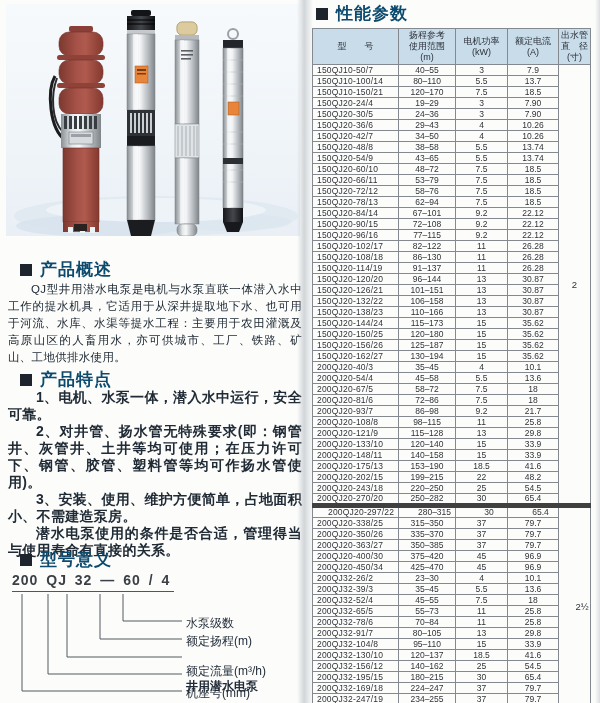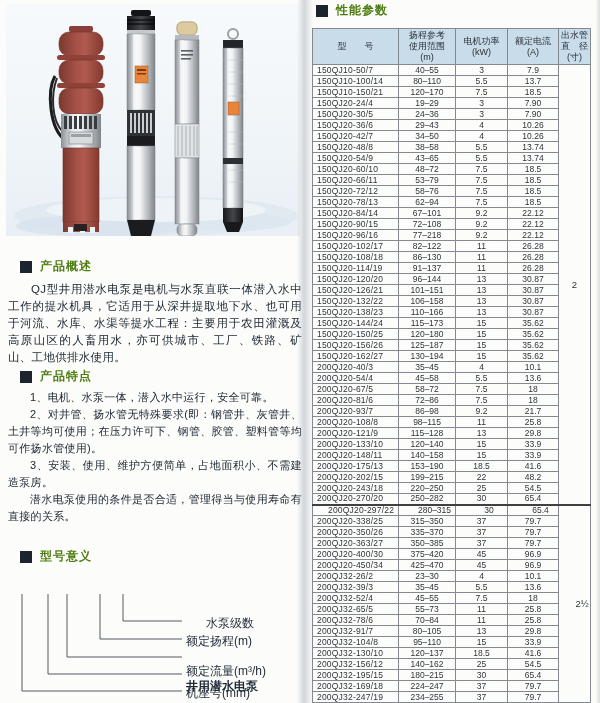--- a/index.html
+++ b/index.html
@@ -9,42 +9,42 @@
     background:linear-gradient(90deg, rgba(140,152,163,0.0) 0%, rgba(140,152,163,0.38) 45%, rgba(255,255,255,0) 100%); }
   .right-edge { position:absolute; right:0; top:0; width:5px; height:703px;
     background:linear-gradient(90deg, rgba(255,255,255,0), rgba(160,168,175,0.35)); }
 
   
   .left-col { position:absolute; left:0; top:0; width:308px; height:703px; }
   .photo { position:absolute; left:6px; top:4px; width:294px; height:232px;
     background:linear-gradient(180deg,#f7fafc 0%, #f0f5f9 55%, #e9eff5 100%); }
   .heading { position:absolute; left:20px; display:flex; align-items:center; gap:8px; }
   .heading .sq { width:12px; height:12px; background:#1e242e; flex:0 0 auto; }
-  .heading .ht { font-size:12px; font-weight:bold; color:#4d7c0f; letter-spacing:1px; }
+  .heading .ht { font-size:17px; font-weight:bold; color:#0c4a6e; letter-spacing:1px; }
   .body { position:absolute; left:8px; width:294px; font-size:11.5px; line-height:17px;
     color:#202b36; text-align:justify; text-indent:2em; letter-spacing:0.3px; }
-  #features p { font-size:11px; line-height:17px; color:#202b36; text-align:justify; text-indent:2em; letter-spacing:0.3px; }
+  #features p { font-size:14px; line-height:17px; color:#202b36; text-align:justify; text-indent:2em; letter-spacing:0.3px;font-weight:bold; }
 
   .model-diagram { position:absolute; left:0; top:572px; width:308px; height:131px; }
   .model-code { position:absolute; left:12px; top:0; font-size:14px; font-weight:bold; color:#3a4046;
     letter-spacing:1px; word-spacing:3px; border-bottom:1px solid #555; padding:0 4px 3px 0; }
   .model-diagram svg { position:absolute; left:0; top:0; }
   .model-label { position:absolute; left:186px; font-size:12px; color:#1f2a36; white-space:nowrap; }
 
   
   .right-col { position:absolute; left:310px; top:0; width:290px; height:703px; }
   .right-col .heading { left:6px; top:2px; }
   table { border-collapse:collapse; table-layout:fixed; position:absolute; left:2px; top:28px; width:278px; }
   th, td { border:1px solid #83898e; overflow:hidden; }
   thead th { background:#c9dcea; font-weight:normal; color:#2b3138; font-size:9px; line-height:11px;
     white-space:pre-line; height:33px; text-align:center; vertical-align:middle; padding:1px 0; }
   tbody td { height:11px; font-size:8.5px; line-height:9px; text-align:center; vertical-align:middle;
     color:#2f3338; padding:0; }
   tbody td.model { text-align:left; padding-left:4px; letter-spacing:0.2px;margin-left:32px; }
-  tbody tr.heavy td { border-top:2px solid #404040;padding-left:15px; }
+  tbody tr.heavy td { border-top:5px solid #404040;padding-left:15px; }
   td.outlet { font-size:9.5px; color:#2f3338; background:#fcfcfb; }
   table { border:1.5px solid #5c6166; }
 </style>
 </head>
 <body>
 
 <div class="page">
 
   <div class="left-col">
 
@@ -196,31 +196,32 @@
         <p>2、对井管、扬水管无特殊要求(即：钢管井、灰管井、土井等均可使用；在压力许可下、钢管、胶管、塑料管等均可作扬水管使用)。</p>
         <p>3、安装、使用、维护方便简单，占地面积小、不需建造泵房。</p>
         <p>潜水电泵使用的条件是否合适，管理得当与使用寿命有直接的关系。</p>
       </div>
 
     <div class="heading" style="top:548px">
       <span class="sq"></span>
       <span class="ht">型号意义</span>
     </div>
     <div class="model-diagram">
+      <div class="model-code">200 QJ 32 — 60 / 4</div>
       <svg width="308" height="131" viewBox="0 0 308 131">
         <g stroke="#555b61" stroke-width="1" fill="none">
           <polyline points="123,22 123,49 182,49"></polyline>
           <polyline points="100,22 100,67 182,67"></polyline>
           <polyline points="67,22 67,85 182,85"></polyline>
           <polyline points="48,22 48,102 182,102"></polyline>
           <polyline points="22,22 22,119 182,119"></polyline>
         </g>
       </svg>
       <div id="model-labels">
-          <div class="model-label" style="top: 43px; margin-left: 20px;">水泵级数</div>
+          <div class="model-label" style="top: 43px;">水泵级数</div>
           <div class="model-label" style="top: 61px;">额定扬程(m)</div>
           <div class="model-label" style="top: 91px;">额定流量(m³/h)</div>
           <div class="model-label" style="top: 106px; font-weight: bold;">井用潜水电泵</div>
           <div class="model-label" style="top: 113px;">机座号(mm)</div>
         </div>
     </div>
   </div>
 
   <div class="right-col">
     <div class="heading">
@@ -337,21 +338,21 @@
             <td class="num">22.12</td>
           </tr>
           <tr>
             <td class="model">150QJ20-90/15</td>
             <td class="num">72–108</td>
             <td class="num">9.2</td>
             <td class="num">22.12</td>
           </tr>
           <tr>
             <td class="model">150QJ20-96/16</td>
-            <td class="num">77–218</td>
+            <td class="num">77–115</td>
             <td class="num">9.2</td>
             <td class="num">22.12</td>
           </tr>
           <tr>
             <td class="model">150QJ20-102/17</td>
             <td class="num">82–122</td>
             <td class="num">11</td>
             <td class="num">26.28</td>
           </tr>
           <tr>

